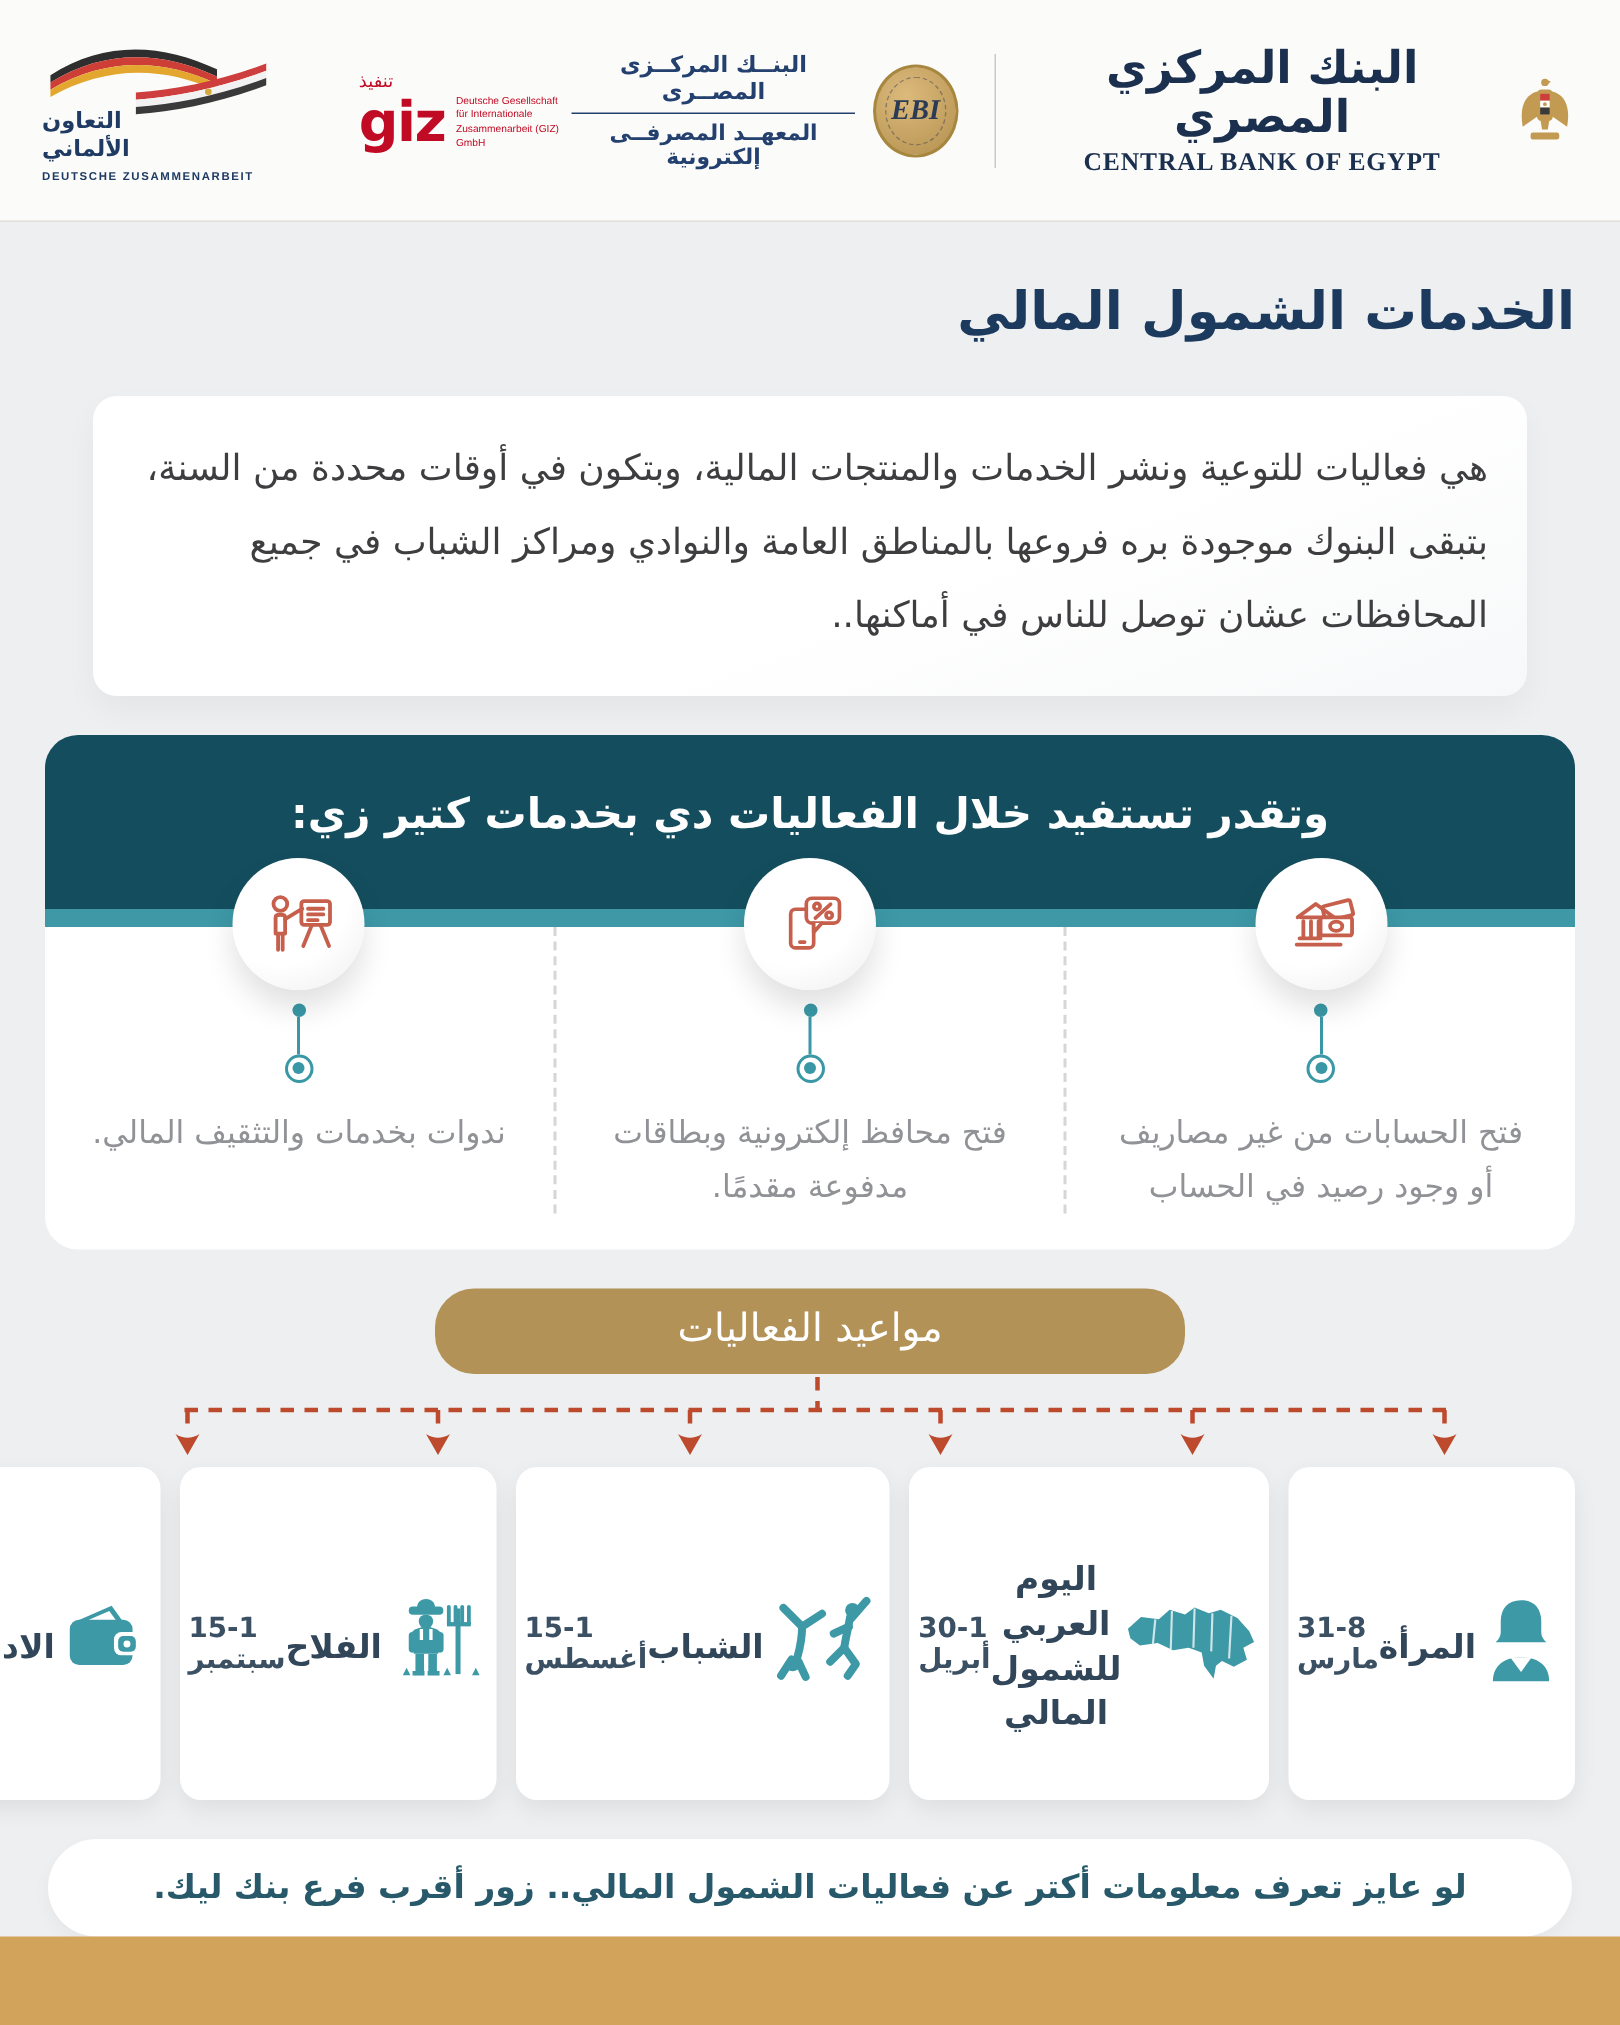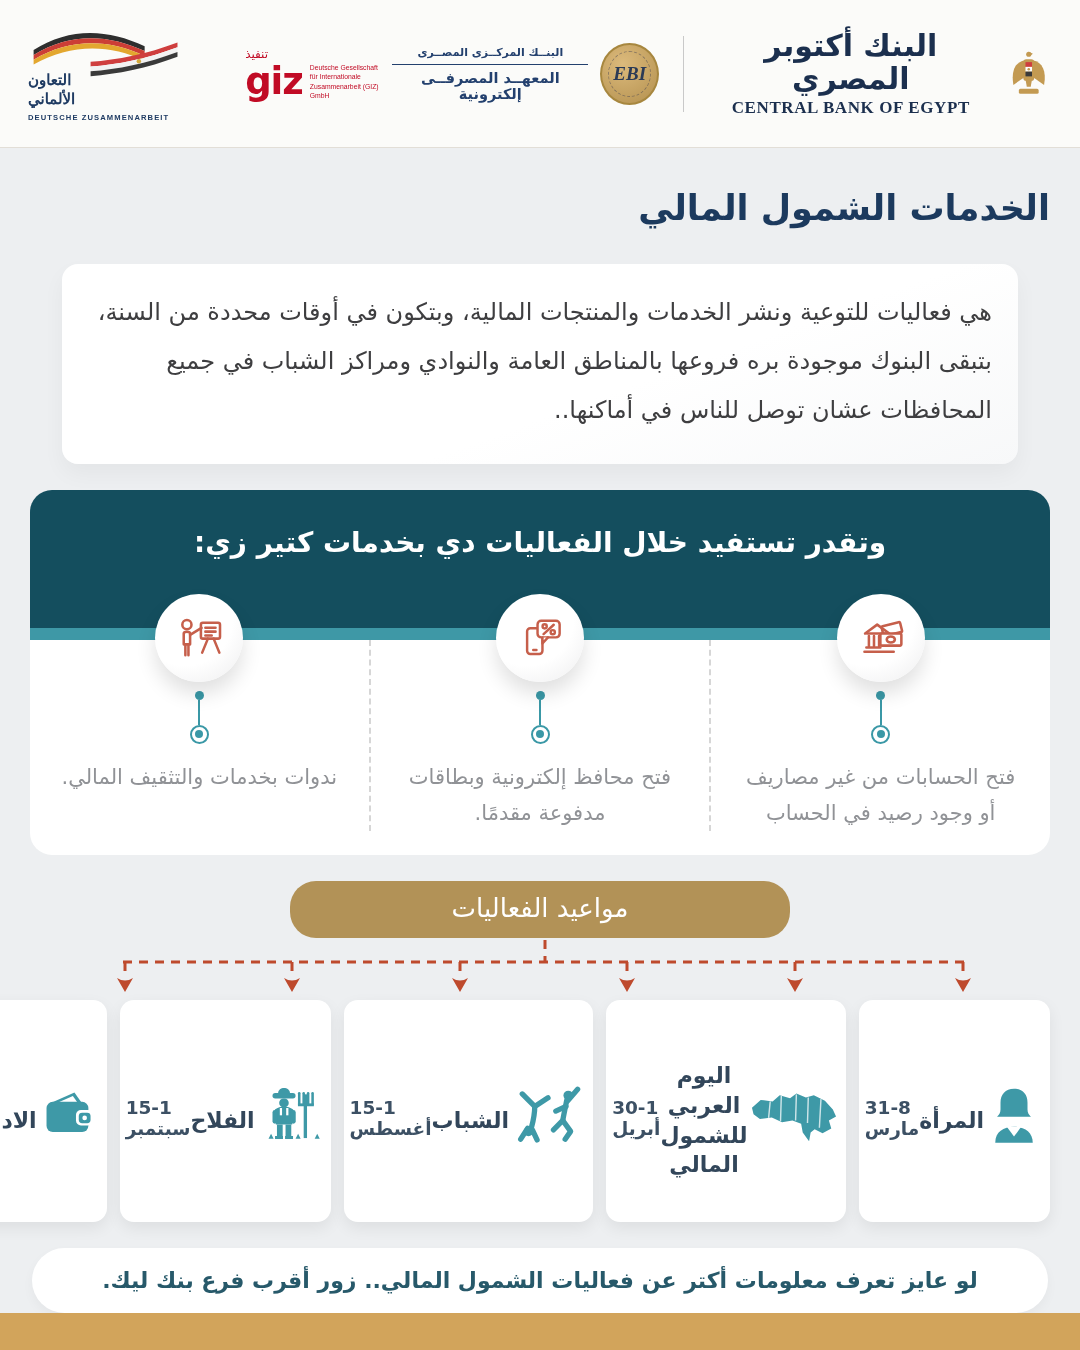--- a/index.html
+++ b/index.html
@@ -11,31 +11,31 @@
     overflow:hidden;
   }
   
   .header {
     height:148px; flex-shrink:0;
     background:#fbfbf9; border-bottom:1px solid #e2ded7;
     display:flex; align-items:center; padding:0 28px;
     direction:ltr;
   }
   .logo-german { width:178px; }
-  .logo-german .ar-title { direction:rtl; text-align:left; font-size:15px; font-weight:bold; color:#1f3b63; line-height:1.25; white-space:pre-line; margin-top:-14px;font-family:Liberation Serif, serif; }
+  .logo-german .ar-title { direction:rtl; text-align:left; font-size:15px; font-weight:bold; color:#1f3b63; line-height:1.25; white-space:pre-line; margin-top:-14px; }
   .logo-german .de-title { font-size:7.6px; letter-spacing:1.1px; color:#1f3b63; font-weight:bold; margin-top:5px; font-family:"Liberation Sans",sans-serif; }
   .logo-giz { margin-left:48px; }
   .logo-giz .tanfeez { color:#c10b25; font-size:12px; margin-bottom:2px; direction:rtl; text-align:left; }
   .giz-row { display:flex; align-items:center; gap:7px; }
   .giz-word { color:#c10b25; font-size:37px; font-weight:bold; line-height:0.9; letter-spacing:-1px; }
   .giz-desc { color:#c10b25; font-size:6.8px; line-height:1.35; white-space:pre-line; font-family:"Liberation Sans",sans-serif; }
   .header-spacer { flex:1; }
   .logo-ebi { display:flex; align-items:center; gap:12px; }
   .ebi-text { direction:rtl; text-align:center; color:#23406e; }
-  .ebi-line1 { font-size:11px; font-weight:bold; padding-bottom:5px; border-bottom:1.5px solid #23406e; }
+  .ebi-line1 { font-size:15px; font-weight:bold; padding-bottom:5px; border-bottom:1.5px solid #23406e; }
   .ebi-line2 { font-size:14.5px; font-weight:bold; padding-top:5px; }
   .ebi-coin { width:62px; height:62px; border-radius:50%;
     background:radial-gradient(circle at 38% 32%, #dcba7c, #b3904e);
     border:2px solid #a7873f; display:flex; align-items:center; justify-content:center; position:relative; }
   .ebi-coin::before { content:""; position:absolute; inset:6px; border:1px dashed rgba(60,60,80,.45); border-radius:50%; }
   .ebi-coin span { font-family:"Liberation Serif",serif; font-style:italic; font-weight:bold; font-size:19px; color:#2b3a55; }
   .divider-v { width:1px; height:76px; background:#c9c9c9; margin:0 24px; }
   .logo-cbe { display:flex; align-items:center; gap:13px; }
   .cbe-text { text-align:center; color:#1b2f4e; }
   .cbe-ar { font-size:30px; font-weight:bold; direction:rtl; line-height:1.1; }
@@ -43,21 +43,21 @@
   
   .main { padding:0 30px; flex:1; display:flex; flex-direction:column; direction:rtl; }
   .page-title { margin-top:40px; text-align:right; font-size:35px; font-weight:bold; color:#1c3a5e; }
   .intro-card {
     margin:36px 32px 0; background:linear-gradient(160deg,#ffffff 60%, #f7f8f9);
     border-radius:16px; padding:24px 26px 28px;
     box-shadow:0 10px 22px rgba(0,0,0,.045);
     font-size:24px; line-height:2.05; color:#3e3e40; text-align:right; font-weight:500;
   }
   .services { margin-top:26px; }
-  .services-banner { background:#144e5e; border-radius:22px 22px 0 0; height:138px; display:flex; justify-content:center; padding-top:36px; }
+  .services-banner { background:#144e5e; border-radius:22px 22px 0 0; height:116px; display:flex; justify-content:center; padding-top:36px; }
   .services-banner h2 { color:#fff; font-size:28px; font-weight:bold; }
   .services-stripe { height:12px; background:#3e98a6; }
   .services-panel { background:#fff; border-radius:0 0 22px 22px; display:flex; padding-bottom:24px; }
   .service-col { flex:1; display:flex; flex-direction:column; align-items:center; }
   .service-col + .service-col { border-right:2px dashed #d6d6d6; }
   .service-circle {
     width:88px; height:88px; border-radius:50%;
     background:radial-gradient(circle at 35% 28%, #ffffff 55%, #ededee);
     box-shadow:0 12px 20px rgba(0,0,0,.12);
     margin-top:-46px; display:flex; align-items:center; justify-content:center;
@@ -134,21 +134,21 @@
     </div>
     <div class="ebi-coin">
       <span>EBI</span>
     </div>
   </div>
 
   <div class="divider-v"></div>
 
   <div class="logo-cbe">
     <div class="cbe-text">
-      <div class="cbe-ar">البنك أكتوبر المصري</div>
+      <div class="cbe-ar">البنك المركزي المصري</div>
       <div class="cbe-en">CENTRAL BANK OF EGYPT</div>
     </div>
     <svg width="48" height="60" viewBox="0 0 46 50">
       <g fill="#c39a52">
         <circle cx="23" cy="5" r="2.6"></circle>
         <path d="M23 2.6 l4.2 2 -3.2 2.2 z"></path>
         <path d="M19 11 C9 13 5 22 7.5 36 L19 28 Z"></path>
         <path d="M27 11 C37 13 41 22 38.5 36 L27 28 Z"></path>
         <rect x="17.5" y="10" width="11" height="22" rx="3"></rect>
         <path d="M20 32 h6 l-1 6 h-4 z"></path>

